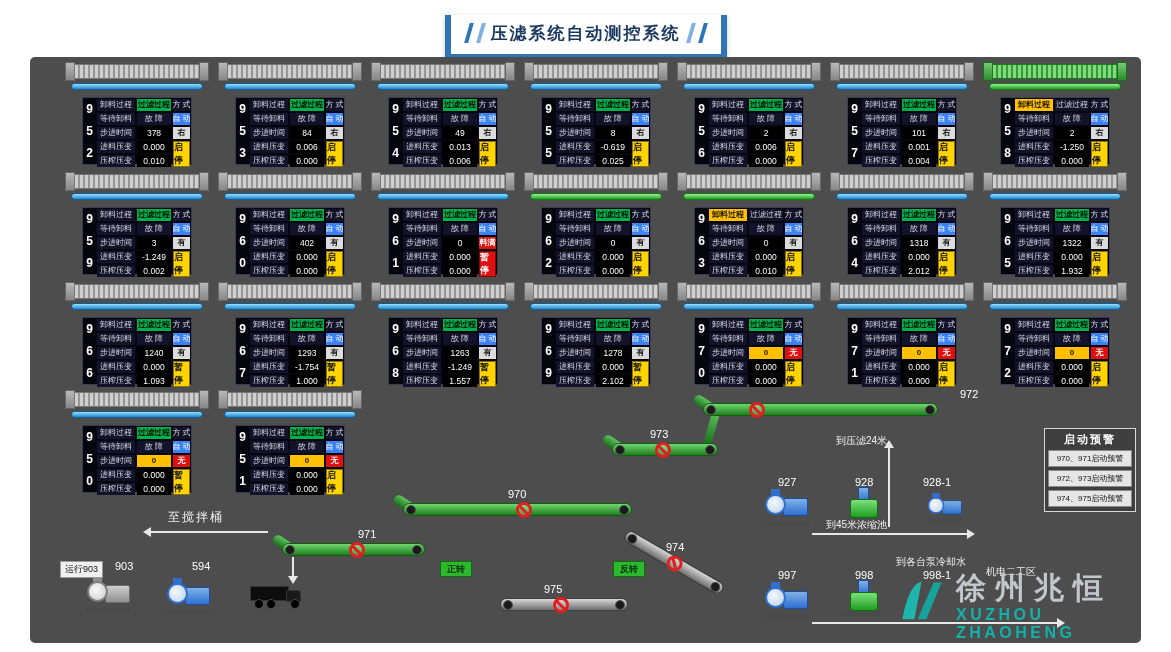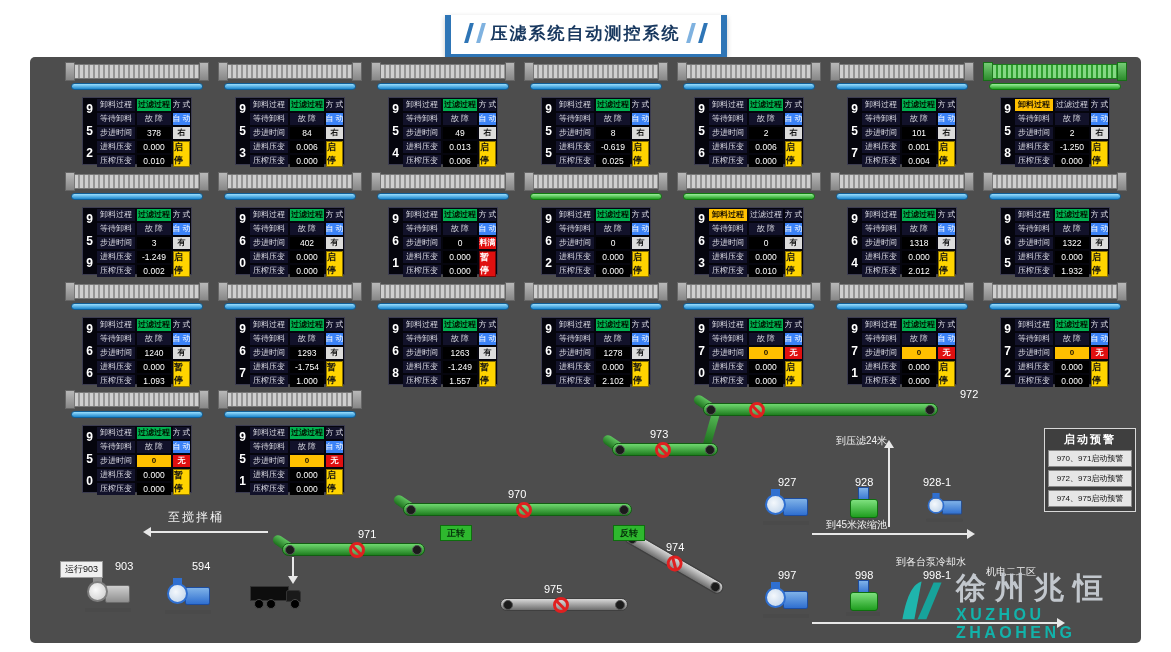--- a/index.html
+++ b/index.html
@@ -44,21 +44,21 @@
 
   
   .belt{position:absolute;height:13px;border-radius:7px;background:linear-gradient(#6fd86f,#1f7e1f);border:1px solid #135c13;box-sizing:border-box;z-index:3;}
   .belt:before,.belt:after{content:"";position:absolute;top:1px;width:8px;height:8px;border-radius:50%;background:#1b1b1b;border:1px solid #555;}
   .belt:before{left:2px}.belt:after{right:2px}
   .belt.gray{background:linear-gradient(#d8d8d8,#6e6e6e);border-color:#3f3f3f;}
   .belt-tail{position:absolute;width:28px;height:10px;border-radius:5px;background:linear-gradient(#5fc45f,#1c701c);transform:rotate(34deg);transform-origin:right center;z-index:2;}
   .hazard{position:absolute;top:-2px;width:16px;height:16px;border-radius:50%;border:3px solid #e02020;background:rgba(240,240,240,.25);box-sizing:border-box;z-index:4;}
   .hazard:after{content:"";position:absolute;left:-2px;top:4px;width:14px;height:3px;background:#e02020;transform:rotate(45deg);}
   .conv-label{position:absolute;color:#ffffff;font-size:11px;z-index:4;}
-  .chip{position:absolute;width:30px;height:14px;background:#2eb82e;border:1px solid #0e6e0e;color:#05300a;font-size:9px;font-weight:bold;display:flex;align-items:center;justify-content:center;z-index:4;cursor:pointer;}
+  .chip{position:absolute;width:30px;height:14px;background:#2eb82e;border:1px solid #0e6e0e;color:#05300a;font-size:9px;font-weight:bold;display:flex;align-items:center;justify-content:center;z-index:4;cursor:pointer;margin-top:36px;}
 
   
   .note{position:absolute;color:#f2f2f2;font-size:10px;z-index:5;white-space:nowrap;}
   .note.big{font-size:12px;letter-spacing:2px;}
   .runbox{position:absolute;background:#f0f0f0;color:#111;font-size:9px;padding:1px 4px;border:1px solid #999;z-index:5;}
   .equip-label{position:absolute;color:#fff;font-size:11px;z-index:5;}
   .line-h{position:absolute;height:2px;background:#e8e8e8;z-index:1;}
   .line-h.arrow-r:after{content:"";position:absolute;right:-7px;top:-4px;border-left:8px solid #e8e8e8;border-top:5px solid transparent;border-bottom:5px solid transparent;}
   .line-h.arrow-l:before{content:"";position:absolute;left:-7px;top:-4px;border-right:8px solid #e8e8e8;border-top:5px solid transparent;border-bottom:5px solid transparent;}
   .line-v{position:absolute;width:2px;background:#e8e8e8;z-index:1;}

